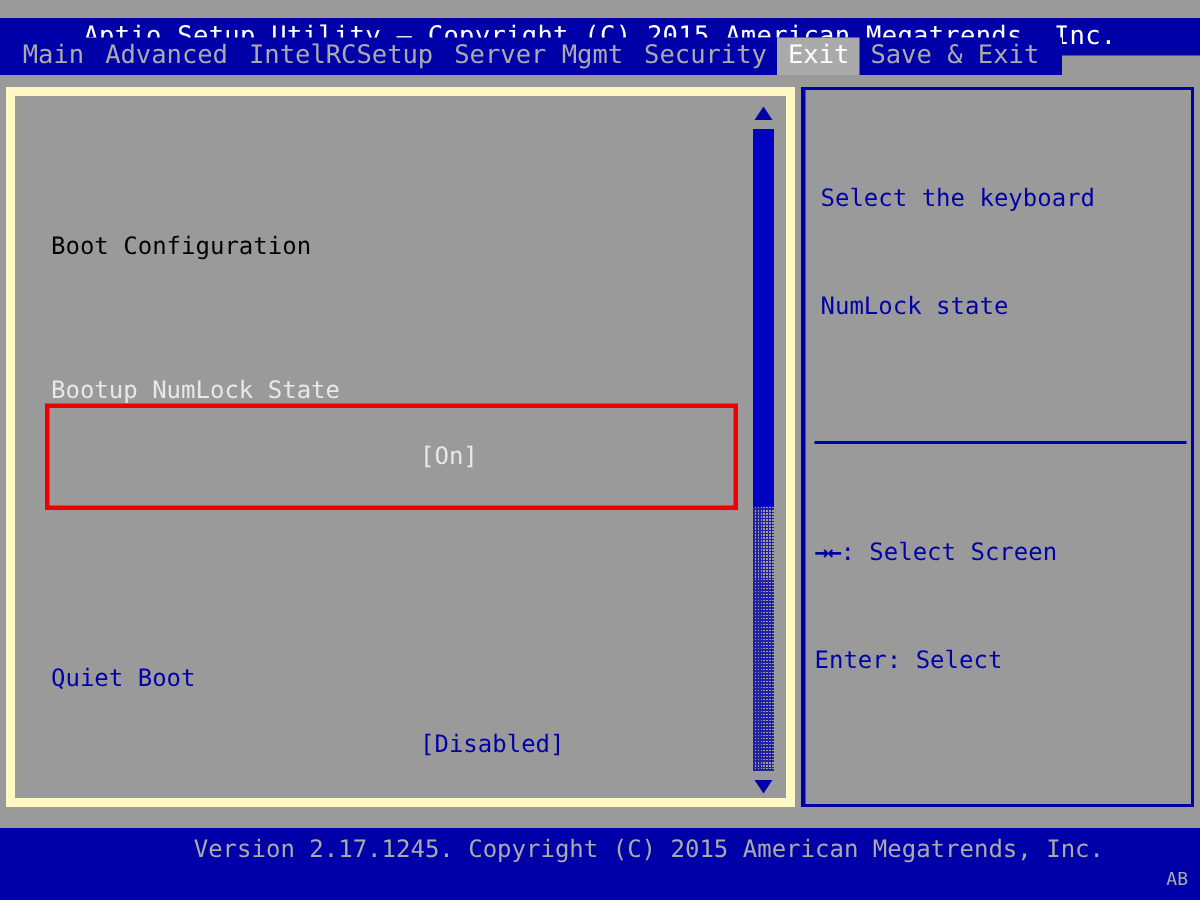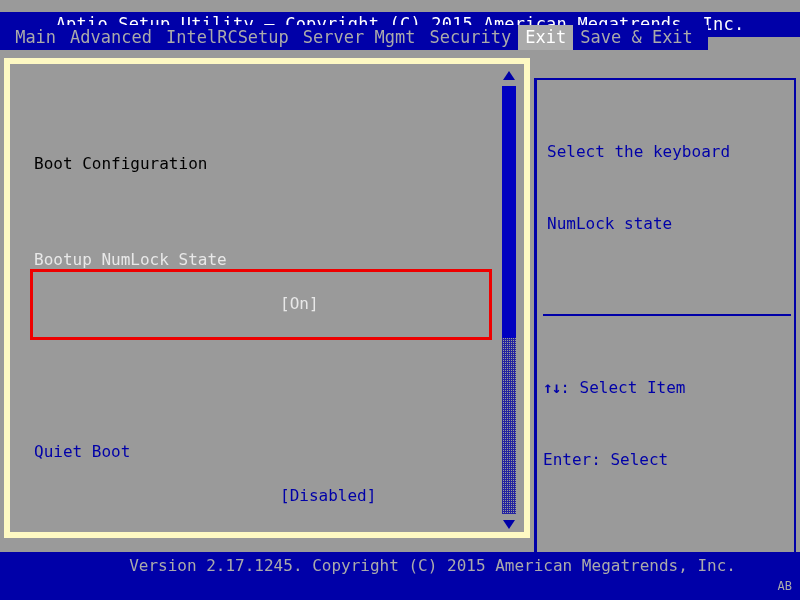--- a/index.html
+++ b/index.html
@@ -66,21 +66,20 @@
   }
   #right-panel {
     position: absolute;
     left: 534px; top: 58px;
     width: 262px; height: 480px;
     border: 2px solid #0000a8;
     border-left: 3px solid #0000a8;
     box-sizing: border-box;
     background: #9a9a9a;
     overflow: hidden;
-    margin-top: 20px;
   }
 
   
   #left-content {
     position: absolute;
     left: 24px; top: 16px;
     width: 470px;
     font-size: 16px;
     line-height: 24px;
     white-space: pre;
@@ -281,21 +280,21 @@
   <div id="right-panel">
 
     <div id="help-text">
       <div>Select the keyboard</div>
       <div>NumLock state</div>
     </div>
 
     <div id="help-divider"></div>
 
     <div id="keys">
-      <div class="key-row"><span class="key-glyph">↑↓</span><span>: Select Item</span></div>
+      <div class="key-row"><span class="key-glyph">→←</span><span>: Select Screen</span></div>
       <div class="key-row"><span>Enter: Select</span></div>
       
       
       
       
       
       
     </div>
 
   </div>

